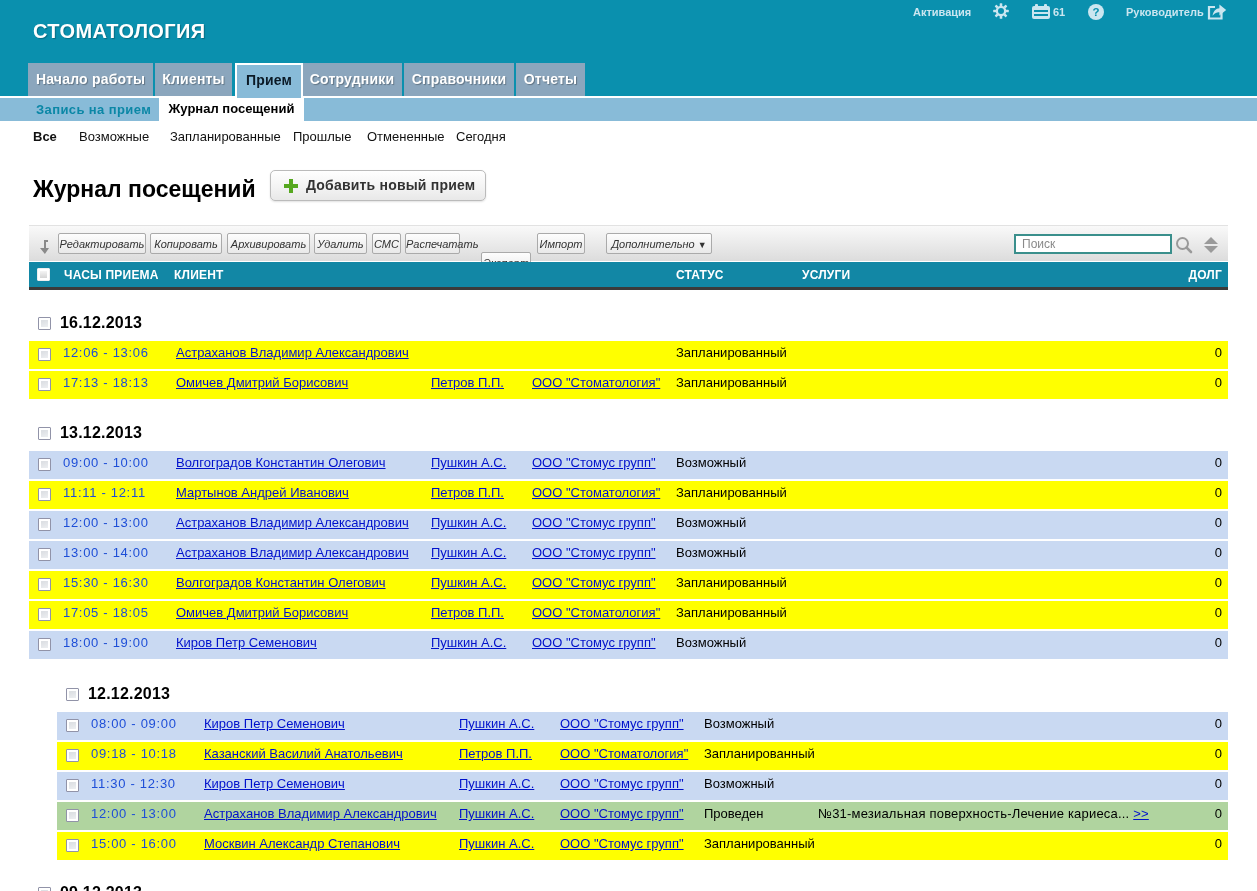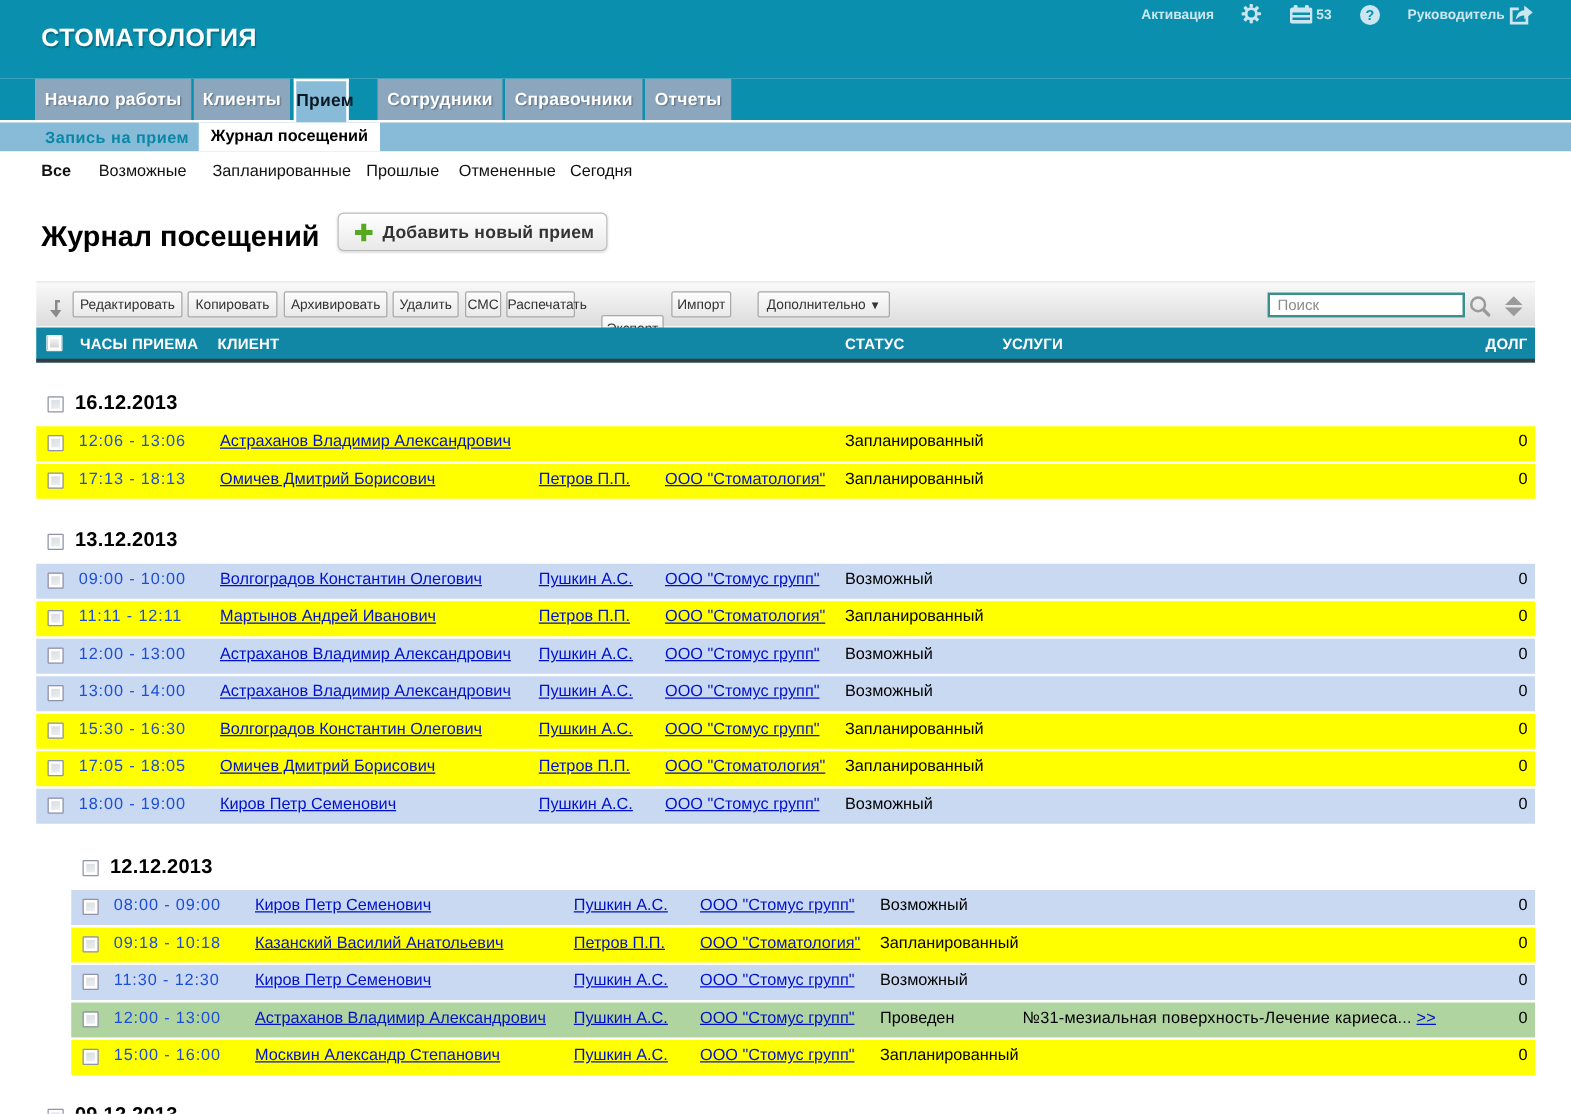--- a/index.html
+++ b/index.html
@@ -42,21 +42,21 @@
   .plus::before, .plus::after { content:""; position:absolute; background:#56a820; }
   .plus::before { left:5px; top:0; width:4px; height:14px; }
   .plus::after { left:0; top:5px; width:14px; height:4px; }
   .addbtn .txt { position:absolute; left:35px; top:6px; font-size:14px; font-weight:bold;
     color:#333; letter-spacing:0.2px; white-space:nowrap; }
   
   .toolbar { position:absolute; left:29px; top:104px; width:1199px; height:36px;
     background:linear-gradient(#f9f9f9,#dcdcdc); border-top:1px solid #e2e2e2; }
   .tbtn { position:absolute; top:7px; height:21px; border:1px solid #aaa; border-radius:2px;
     background:linear-gradient(#fdfdfd,#e9e9e9); font-size:11px; color:#333;
-    text-align:center; line-height:20px; white-space:nowrap; }
+    text-align:center; line-height:20px; white-space:nowrap;font-style:italic; }
   .search { position:absolute; left:985px; top:8px; width:158px; height:20px;
     border:2px solid #3a8f8c; background:#fff; font-size:12px; color:#8a8a8a;
     line-height:16px; padding-left:6px; }
   
   .thead { position:absolute; left:29px; top:141px; width:1199px; height:28px;
     background:#1287a5; border-bottom:3px solid #3b3b3b; color:#fff;
     font-size:12px; font-weight:bold; }
   .thead span { position:absolute; top:6px; letter-spacing:0.2px; }
   
   .cb { position:absolute; width:13px; height:13px; border:1px solid #9193a8;
@@ -104,35 +104,35 @@
       </g>
       <circle cx="8" cy="8" r="3" fill="#0a90ae"></circle>
     </svg>
     <svg class="tb-svg" style="left:1032px; top:4px;" width="18" height="15" viewBox="0 0 18 15">
       <rect x="0" y="2" width="18" height="13" rx="2" fill="#cbe6f0"></rect>
       <rect x="3" y="0" width="3" height="4" rx="1" fill="#cbe6f0"></rect>
       <rect x="12" y="0" width="3" height="4" rx="1" fill="#cbe6f0"></rect>
       <rect x="2" y="6" width="14" height="2" fill="#0a90ae"></rect>
       <rect x="2" y="10" width="14" height="2" fill="#0a90ae"></rect>
     </svg>
-    <div class="tb-ic" style="left:1053px; top:6px;">53</div>
+    <div class="tb-ic" style="left:1053px; top:6px;">61</div>
     <svg class="tb-svg" style="left:1088px; top:4px;" width="16" height="16" viewBox="0 0 16 16">
       <circle cx="8" cy="8" r="8" fill="#cbe6f0"></circle>
       <text x="8" y="12" text-anchor="middle" font-family="Liberation Sans, sans-serif" font-size="11.5" font-weight="bold" fill="#0a90ae">?</text>
     </svg>
     <div class="tb-ic" style="left:1126px; top:6px;">Руководитель</div>
     <svg class="tb-svg" style="left:1207px; top:2px;" width="20" height="18" viewBox="0 0 20 18">
       <path fill="none" stroke="#cbe6f0" stroke-width="2.2" d="M8 5H2v11.5h12.5V10"></path>
       <path fill="#cbe6f0" d="M12.4 6.2 C8.8 6.5 6.6 8.8 5.5 13.8 C8.3 10.8 10.1 10.2 12.4 10.4 L12.4 13.4 L19.2 8 L12.4 2.4 z"></path>
     </svg>
   </div>
   <div class="tabsrow">
     <div class="tab" style="left:28px; width:125px;">Начало работы</div>
     <div class="tab" style="left:155px; width:77px;">Клиенты</div>
-    <div class="tab active" style="left:235px; width:44px;">Прием</div>
+    <div class="tab active" style="left:235px; width:68px;">Прием</div>
     <div class="tab" style="left:302px; width:100px;">Сотрудники</div>
     <div class="tab" style="left:404px; width:110px;">Справочники</div>
     <div class="tab" style="left:516px; width:69px;">Отчеты</div>
   </div>
   <div class="wline"></div>
   <div class="subnav">
     <span class="sn-link">Запись на прием</span>
     <span class="sn-active">Журнал посещений</span>
   </div>
   <div class="page">

